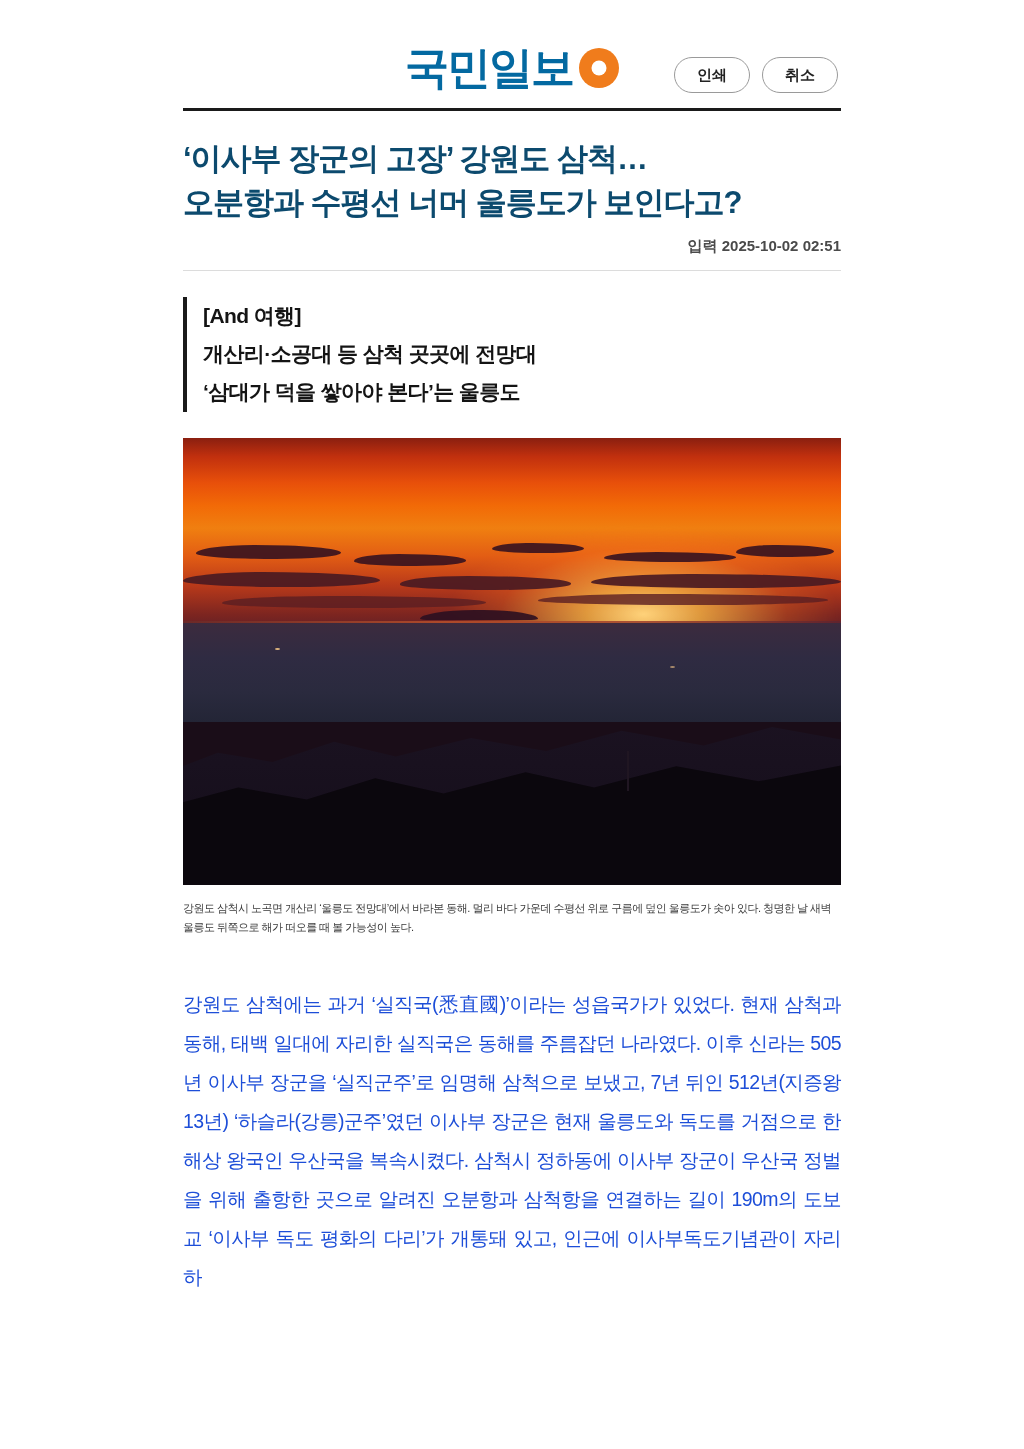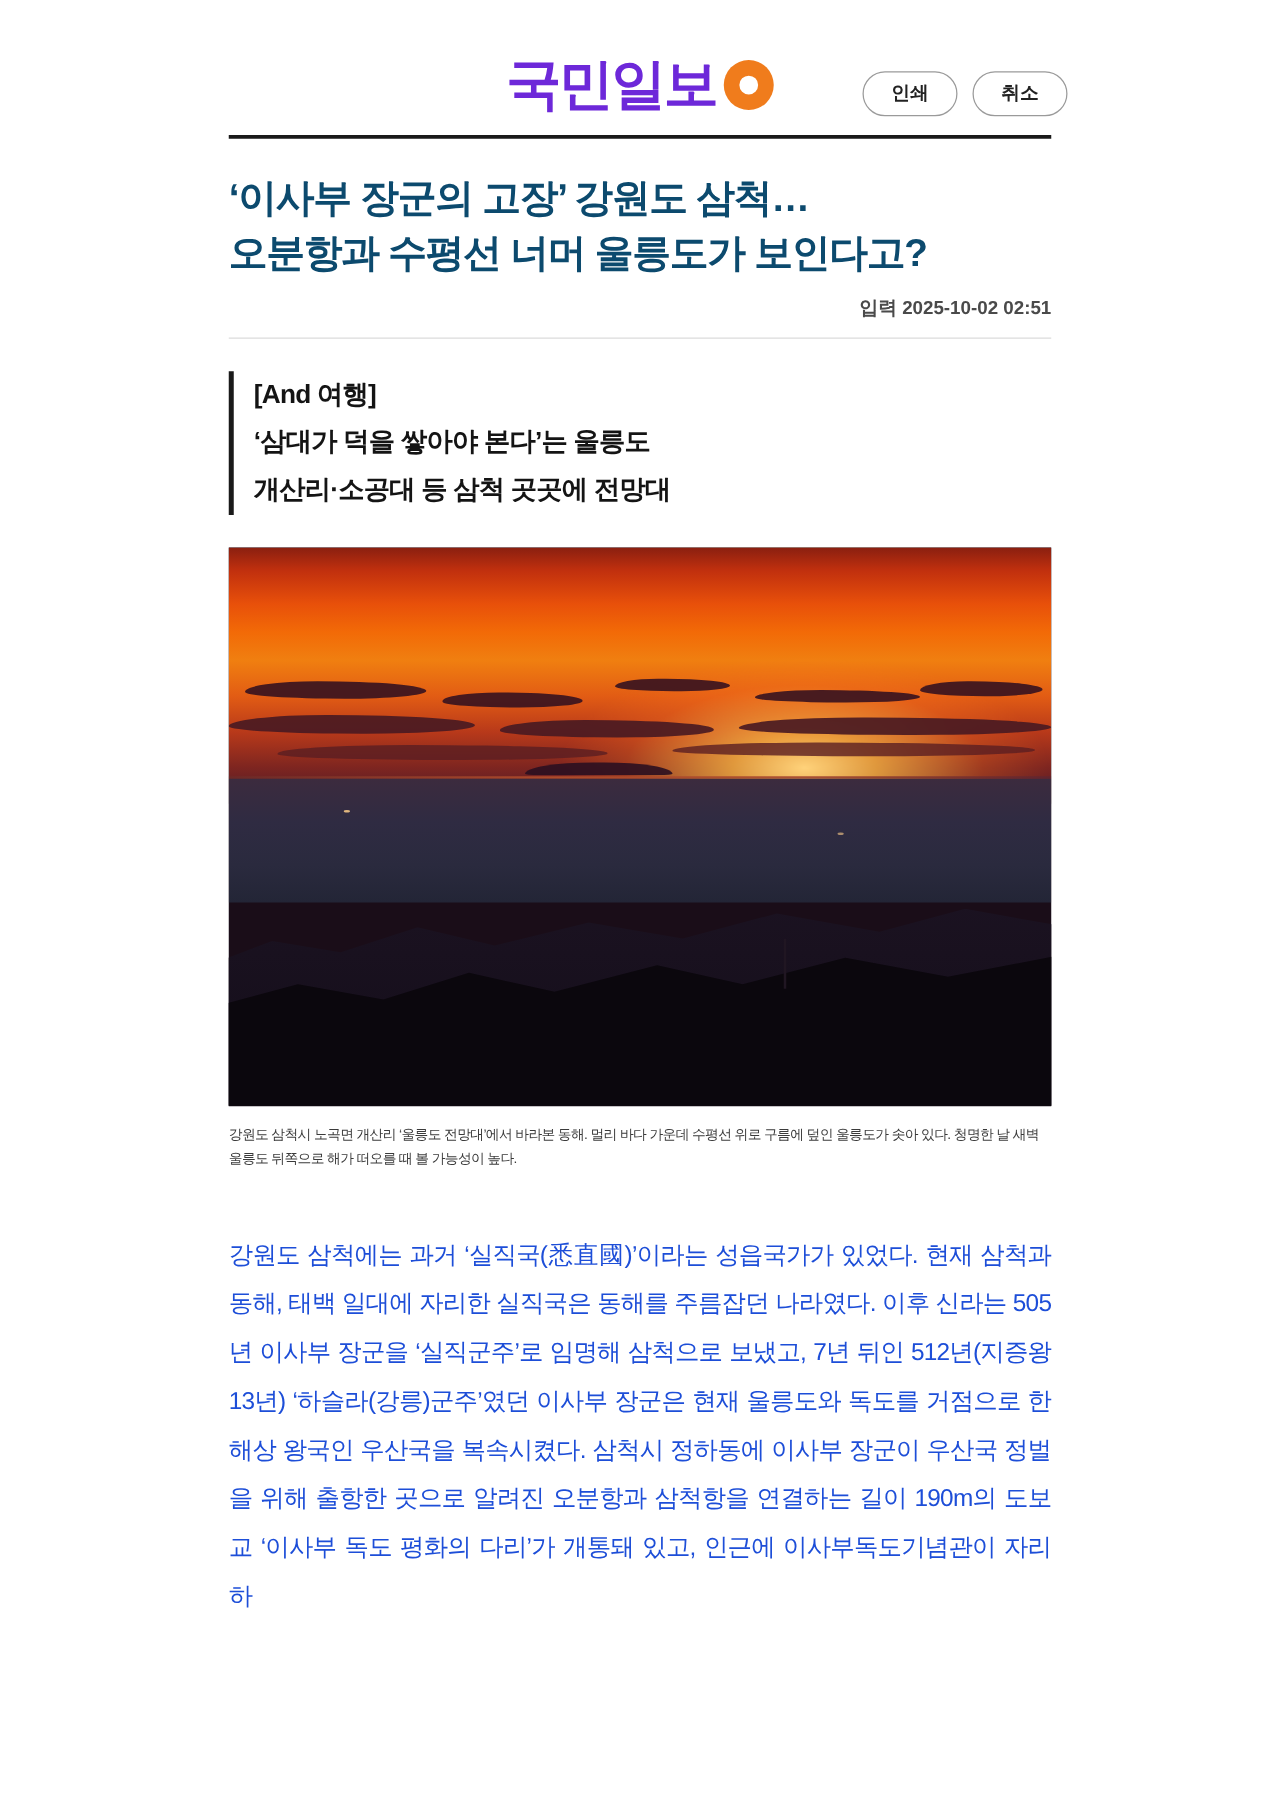--- a/index.html
+++ b/index.html
@@ -29,21 +29,21 @@
     justify-content: center;
     position: relative;
   }
   .logo {
     display: flex;
     align-items: center;
     gap: 6px;
     font-size: 44px;
     font-weight: 800;
     letter-spacing: -2px;
-    color: #6d28d9;
+    color: #0369a1;
     line-height: 1;
   }
   .logo-mark {
     width: 40px;
     height: 40px;
     border-radius: 50%;
     background: #f07c1c;
     display: inline-block;
     position: relative;
     flex: none;
@@ -54,21 +54,21 @@
     left: 50%;
     top: 50%;
     transform: translate(-50%, -50%);
     width: 15px;
     height: 15px;
     border-radius: 50%;
     background: #ffffff;
   }
   .header-actions {
     position: absolute;
-    right: 170px;
+    right: 186px;
     top: 57px;
     display: flex;
     gap: 12px;
   }
   .pill {
     border: 1px solid #9a9a9a;
     border-radius: 999px;
     background: #fff;
     color: #222;
     font-size: 15px;
@@ -278,22 +278,22 @@
     <h1 class="headline">
       <span>‘이사부 장군의 고장’ 강원도 삼척…</span><br>
       <span>오분항과 수평선 너머 울릉도가 보인다고?</span>
     </h1>
 
     <div class="dateline">입력 2025-10-02 02:51</div>
     <div class="rule-thin"></div>
 
     <div class="summary">
       <div>[And 여행]</div>
+      <div>개산리·소공대 등 삼척 곳곳에 전망대</div>
       <div>‘삼대가 덕을 쌓아야 본다’는 울릉도</div>
-      <div>개산리·소공대 등 삼척 곳곳에 전망대</div>
     </div>
 
     <figure class="figure" style="margin-left:0;margin-right:0;">
       <div class="photo">
         <div class="sky"></div>
         <div class="cloudband c1"></div>
         <div class="cloudband c2"></div>
         <div class="cloudband c3"></div>
         <div class="cloudband c4"></div>
         <div class="cloudband c5"></div>

